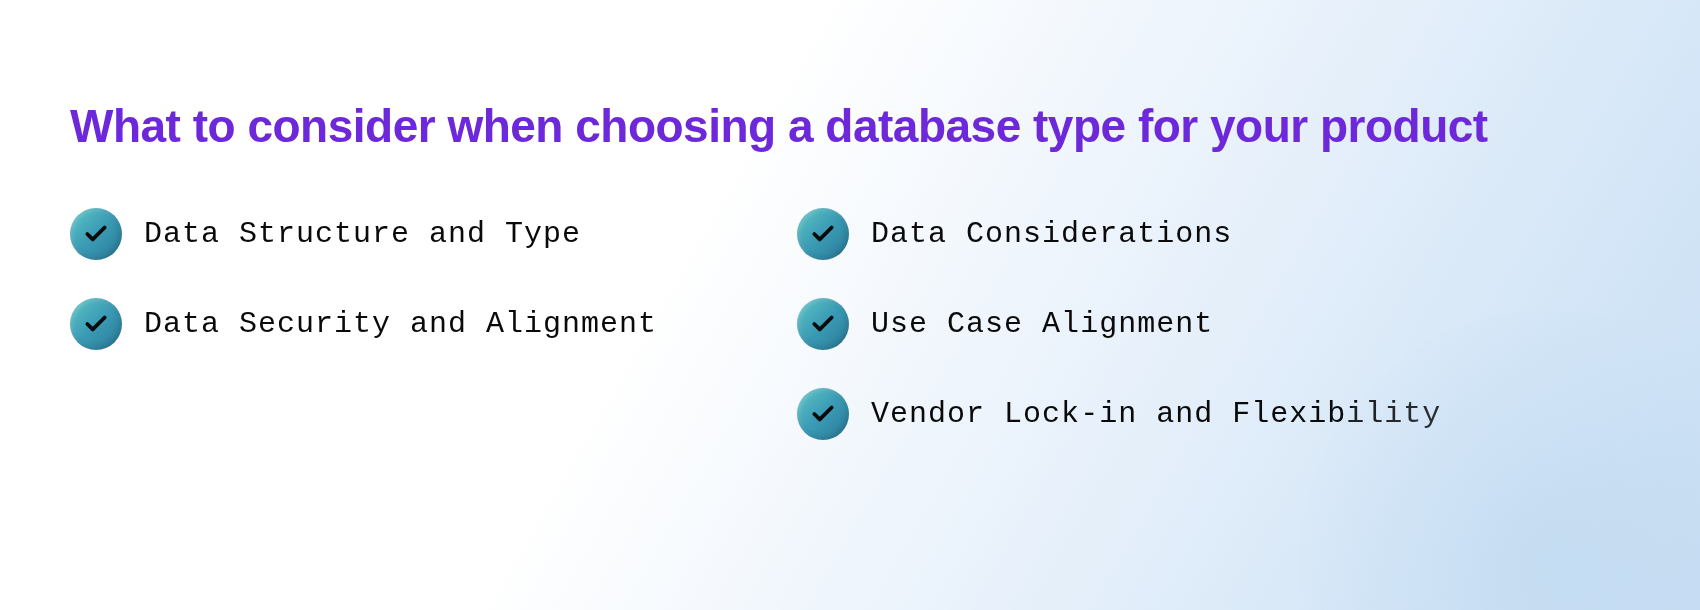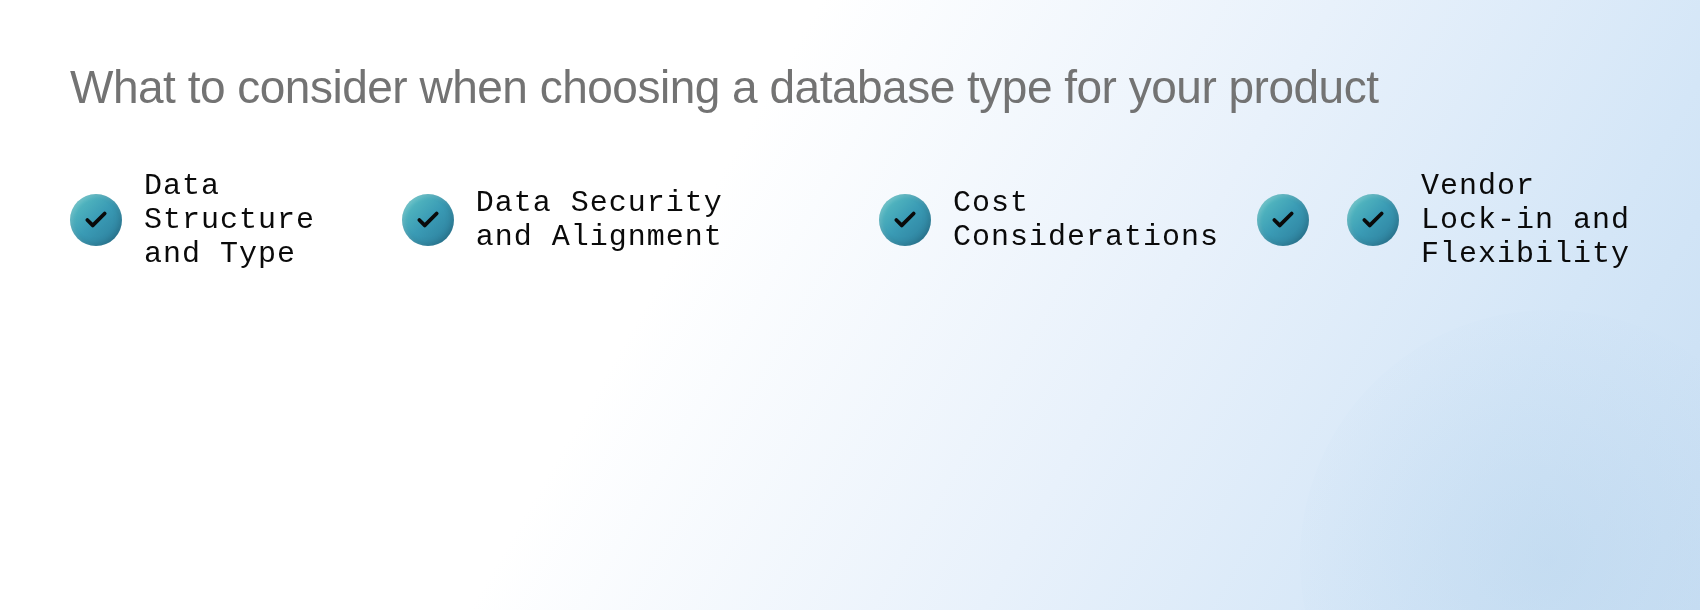--- a/index.html
+++ b/index.html
@@ -20,32 +20,33 @@
       position: absolute;
       right: -100px;
       bottom: -200px;
       width: 500px;
       height: 500px;
       border-radius: 50%;
       background: radial-gradient(circle, rgba(180, 210, 235, 0.4) 0%, rgba(200, 222, 243, 0.1) 70%);
     }
     .heading {
       font-size: 46px;
-      font-weight: 400;
-      color: #737373;
+      font-weight: 700;
+      color: #6d28d9;
       margin-bottom: 55px;
       letter-spacing: -0.5px;
+      margin-top: 39px;
     }
     .columns {
       display: flex;
       gap: 140px;
     }
     .col {
       display: flex;
-      flex-direction: row;
+      flex-direction: column;
       gap: 38px;
     }
     .item {
       display: flex;
       align-items: center;
       gap: 22px;
     }
     .bullet {
       width: 52px;
       height: 52px;
@@ -96,28 +97,29 @@
     </div>
   </div>
 
   <div class="col">
     <div class="item">
       <div class="bullet">
         <svg viewBox="0 0 24 24" fill="none" stroke="#0a0a0a" stroke-width="3.5" stroke-linecap="round" stroke-linejoin="round">
             <polyline points="4 12 9 17 20 6"></polyline>
           </svg>
       </div>
-      <span class="label">Cost Considerations</span>
+      <span class="label">Data Considerations</span>
     </div>
     <div class="item">
       <div class="bullet">
         <svg viewBox="0 0 24 24" fill="none" stroke="#0a0a0a" stroke-width="3.5" stroke-linecap="round" stroke-linejoin="round">
             <polyline points="4 12 9 17 20 6"></polyline>
           </svg>
       </div>
+      <span class="label">Use Case Alignment</span>
     </div>
     <div class="item">
       <div class="bullet">
         <svg viewBox="0 0 24 24" fill="none" stroke="#0a0a0a" stroke-width="3.5" stroke-linecap="round" stroke-linejoin="round">
             <polyline points="4 12 9 17 20 6"></polyline>
           </svg>
       </div>
       <span class="label">Vendor Lock-in and Flexibility</span>
     </div>
   </div>

